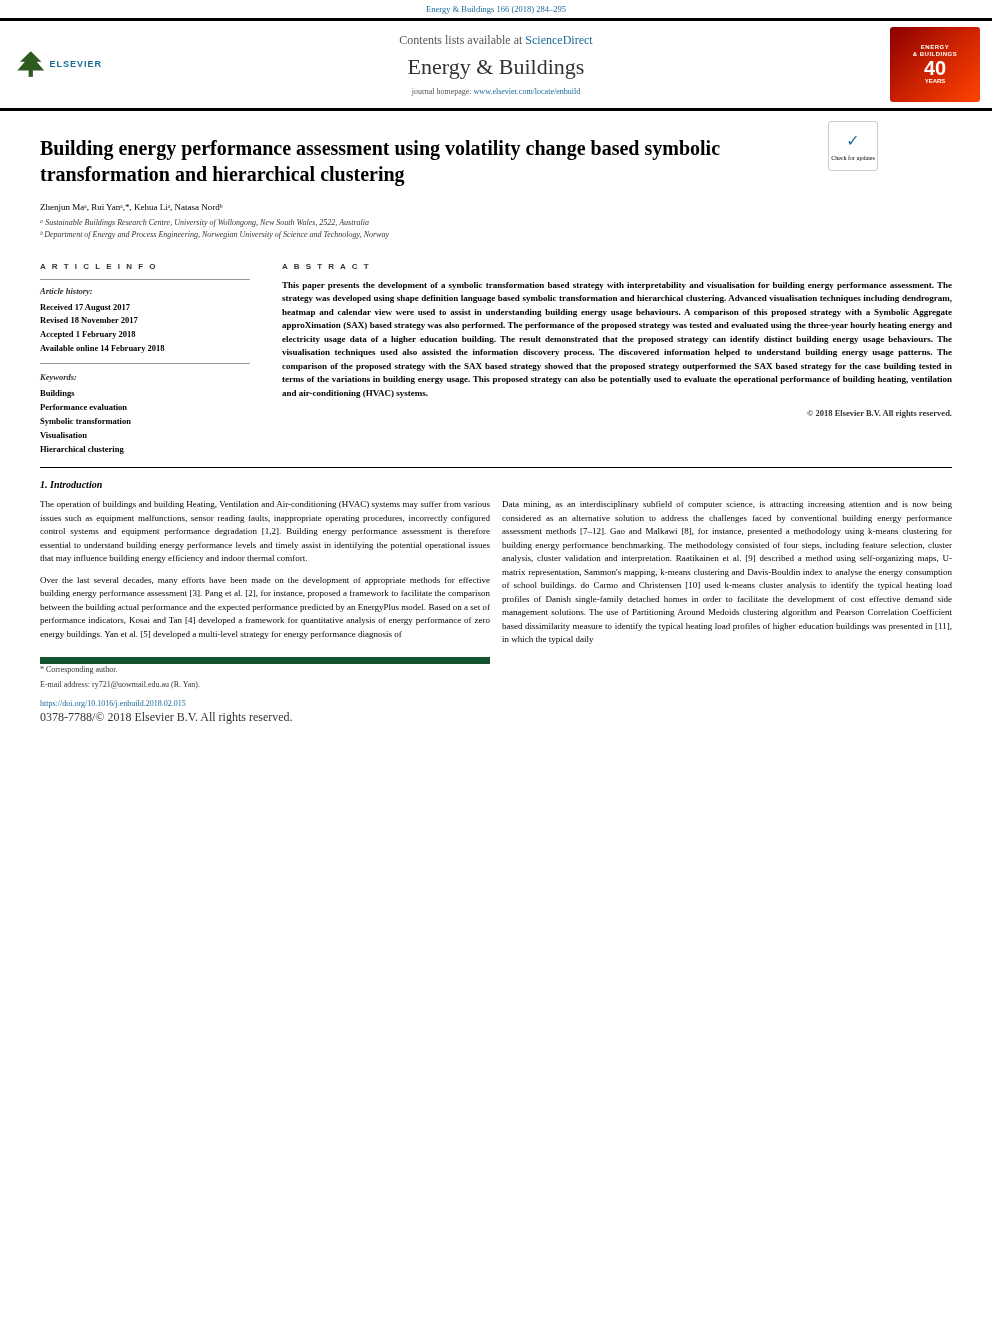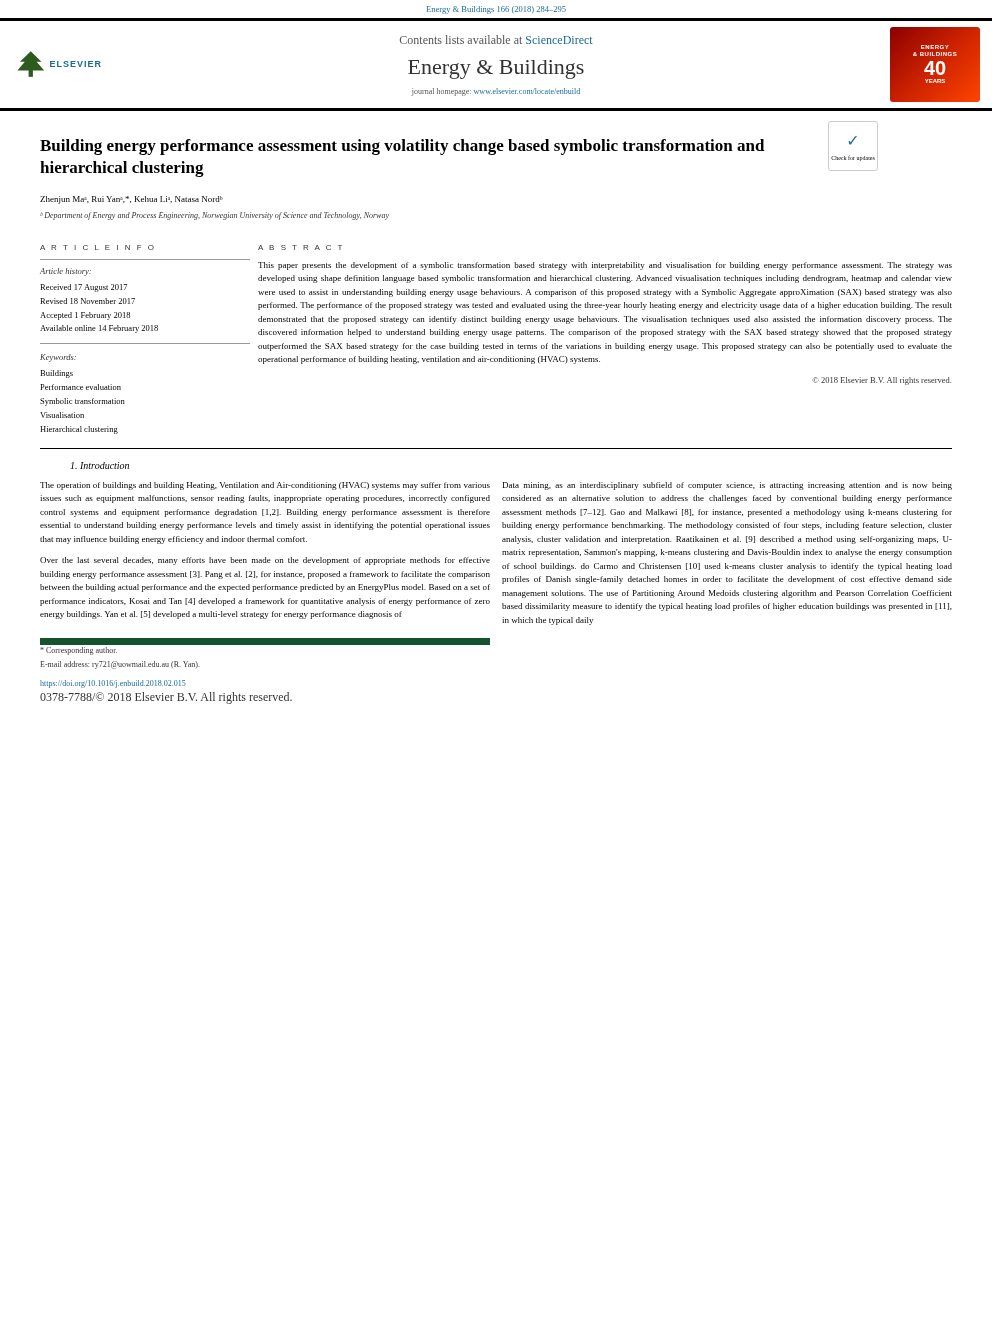--- a/index.html
+++ b/index.html
@@ -97,21 +97,21 @@
       font-weight: 900;
       line-height: 1;
     }
     .journal-badge .badge-sub {
       font-size: 6px;
     }
     .main-content {
       padding: 10px 40px 10px 40px;
     }
     .paper-title {
-      font-size: 17px;
+      font-size: 20px;
       font-weight: bold;
       line-height: 1.3;
       margin: 14px 0 8px;
       color: #000;
       max-width: 780px;
     }
     .check-update-badge {
       float: right;
       width: 50px;
       height: 50px;
@@ -136,22 +136,23 @@
     }
     .affiliations {
       font-size: 8px;
       font-style: italic;
       color: #333;
       margin-bottom: 10px;
       line-height: 1.5;
     }
     .two-col {
       display: flex;
-      gap: 8px;
+      gap: 32px;
       margin-top: 20px;
+      font-weight: bold;
     }
     .left-col {
       width: 210px;
       flex-shrink: 0;
     }
     .right-col {
       flex: 1;
     }
     .section-header {
       font-family: Arial, sans-serif;
@@ -215,25 +216,24 @@
       margin-top: 6px;
     }
     .body-left {
       flex: 1;
     }
     .body-right {
       flex: 1;
     }
     .section-title {
       font-size: 10px;
-      font-weight: normal;
+      font-weight: bold;
       font-style: italic;
       margin-bottom: 6px;
       color: #000;
-      margin-left: 30px;
     }
     .body-text {
       font-size: 9px;
       line-height: 1.5;
       text-align: justify;
       color: #000;
       margin-bottom: 8px;
     }
     .footnote-area {
       border-top: 7px solid #14532d;
@@ -315,20 +315,21 @@
       <div style="font-size:6px; margin-top:2px;">Check for
 updates</div>
     </div>
   </div>
 
   <div class="authors-line">
     <span>Zhenjun Maᵃ, Rui Yanᵃ,*, Kehua Liᵃ, Natasa Nordᵇ</span>
   </div>
 
   <div class="affiliations">
+    <div>ᵃ Sustainable Buildings Research Centre, University of Wollongong, New South Wales, 2522, Australia</div>
     <div>ᵇ Department of Energy and Process Engineering, Norwegian University of Science and Technology, Norway</div>
   </div>
 
   <div class="two-col">
 
     <div class="left-col">
       <div class="section-header">A R T I C L E   I N F O</div>
       <div class="article-info-box">
         <div class="info-title">Article history:</div>
         <div class="info-line">Received 17 August 2017</div>

